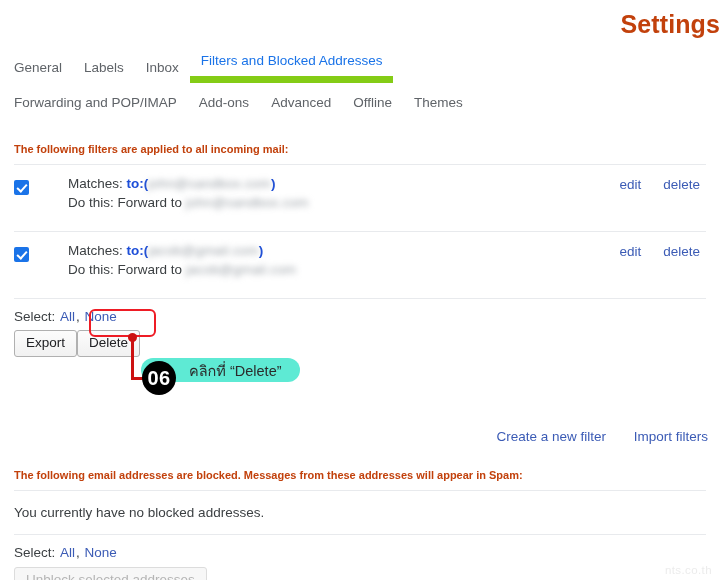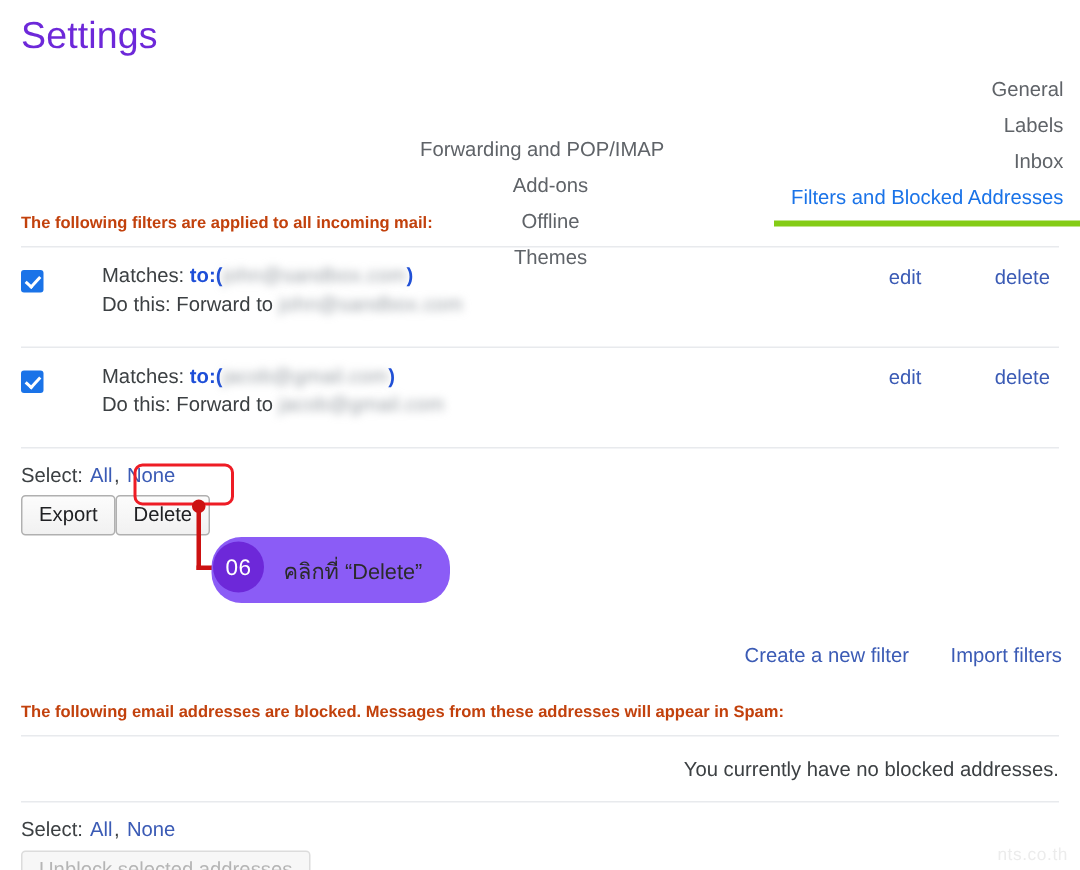--- a/index.html
+++ b/index.html
@@ -10,51 +10,51 @@
     background: #ffffff;
     font-family: "Liberation Sans", sans-serif;
     color: #202124;
     overflow: hidden;
     position: relative;
   }
 
   
   .page-title {
     font-size: 25px;
-    font-weight: 400;
-    color: #6d28d9;
+    font-weight: 700;
+    color: #c2410c;
     padding: 10px 0 0 14px;
     letter-spacing: .1px;
+    text-align: right;
   }
 
   
   .tabbar {
     padding: 12px 0 0 14px;
   }
   .tabrow {
     display: flex;
     align-items: flex-end;
     flex-wrap: nowrap;
     gap: 0;
-    flex-direction: column;
   }
   .tabrow.row1 { height: 32px; }
   .tabrow.row2 { height: 30px; margin-top: 8px; align-items: center; }
   .tab {
     font-size: 13.5px;
     color: #5f6368;
     padding: 0 11px 6px 11px;
     white-space: nowrap;
     cursor: pointer;
     line-height: 18px;
   }
   .tab:first-child { padding-left: 0; }
   .tab.active {
     color: #1a73e8;
-    border-bottom: 4px solid #84cc16;
+    border-bottom: 7px solid #84cc16;
     padding-bottom: 6px;
   }
 
   
   .section-heading {
     font-size: 11px;
     font-weight: bold;
     color: #c2410c;
     padding: 0 14px;
     margin-top: 22px;
@@ -115,21 +115,20 @@
     display: flex;
     gap: 22px;
     padding-top: 3px;
     padding-right: 6px;
   }
   .link {
     color: #3b5bb5;
     font-size: 13.5px;
     text-decoration: none;
     cursor: pointer;
-    margin-left: 27px;
   }
 
   
   .select-row {
     font-size: 13.5px;
     color: #3c4043;
     padding: 10px 14px 0 14px;
   }
   .select-row .link { margin: 0 1px; }
 
@@ -164,21 +163,20 @@
     padding-top: 6px;
     font-size: 13.5px;
   }
   .center-links .link { margin: 0 12px; }
 
   
   .plain-text {
     font-size: 13.5px;
     color: #3c4043;
     padding: 14px 14px 0 14px;
-    text-align: right;
   }
 
   
   .annotation-layer {
     position: absolute;
     left: 0; top: 0;
     width: 720px; height: 580px;
     pointer-events: none;
   }
   .ann-box {
@@ -212,41 +210,41 @@
     left: 130.5px;
     top: 377px;
     width: 26px;
     height: 3px;
     background: #cc1111;
   }
   .ann-pill {
     position: absolute;
     left: 141px;
     top: 358px;
-    height: 44px;
-    background: #8b5cf6;
+    height: 24px;
+    background: #5eead4;
     border-radius: 20px;
     padding: 0 18px 0 48px;
     display: flex;
     align-items: center;
     font-size: 14.5px;
     color: #2b2b2b;
     white-space: nowrap;
   }
   .ann-badge {
     position: absolute;
     left: 142px;
     top: 361px;
     width: 34px;
     height: 34px;
     border-radius: 50%;
-    background: #6d28d9;
+    background: #000000;
     color: #ffffff;
-    font-size: 15px;
-    font-weight: normal;
+    font-size: 20px;
+    font-weight: bold;
     display: flex;
     align-items: center;
     justify-content: center;
     letter-spacing: .3px;
   }
 
   
   .watermark {
     position: absolute;
     right: 8px;
@@ -264,20 +262,21 @@
 <div class="tabbar">
   <div class="tabrow row1">
     <div class="tab">General</div>
     <div class="tab">Labels</div>
     <div class="tab">Inbox</div>
     <div class="tab active">Filters and Blocked Addresses</div>
   </div>
   <div class="tabrow row2">
     <div class="tab">Forwarding and POP/IMAP</div>
     <div class="tab">Add-ons</div>
+    <div class="tab">Advanced</div>
     <div class="tab">Offline</div>
     <div class="tab">Themes</div>
   </div>
 </div>
 
 <div class="section-heading">The following filters are applied to all incoming mail:</div>
 <div class="hr"></div>
 
 <div class="filter-row">
   <div class="cb-cell">

